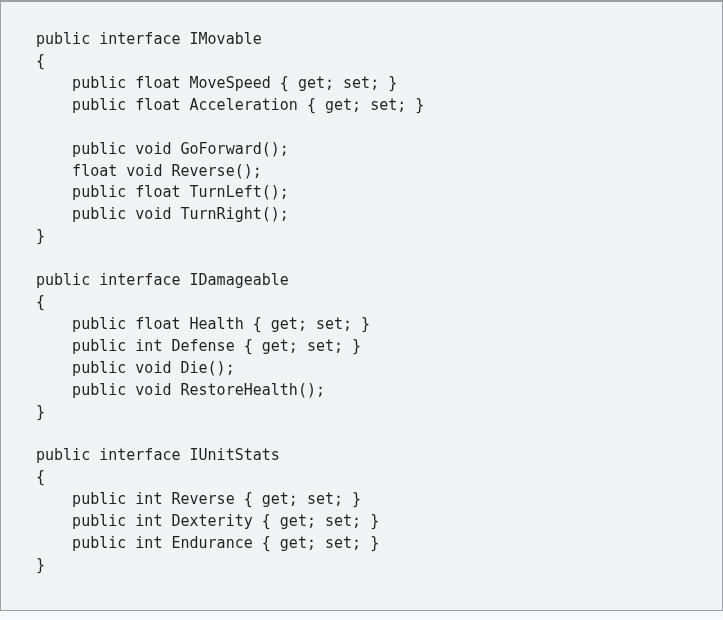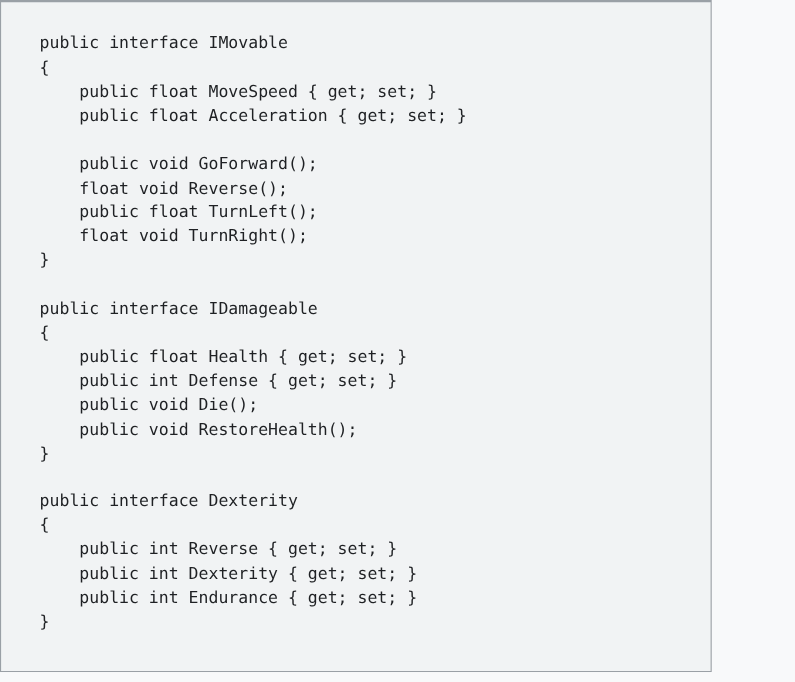--- a/index.html
+++ b/index.html
@@ -8,21 +8,21 @@
   }
   body {
     width: 723px;
     height: 620px;
     overflow: hidden;
     background: #f8f9fa;
     font-family: "DejaVu Sans Mono", "Liberation Mono", monospace;
   }
   .code-block {
     box-sizing: border-box;
-    width: 647px;
+    width: 723px;
     height: 611px;
     margin: 0;
     background: #f1f3f4;
     border: 1px solid #9aa0a6;
     border-top-width: 2px;
     padding: 27px 8px 0 35px;
     font-family: "DejaVu Sans Mono", "Liberation Mono", monospace;
     font-size: 15px;
     line-height: 21.92px;
     color: #1f2124;
@@ -39,30 +39,30 @@
 
 <div class="code-block" style="background: rgb(241, 243, 244); border-color: rgb(154, 160, 166); color: rgb(31, 33, 36);">
     <div class="code-line">public interface IMovable</div>
     <div class="code-line">{</div>
     <div class="code-line">    public float MoveSpeed { get; set; }</div>
     <div class="code-line">    public float Acceleration { get; set; }</div>
     <div class="code-line"></div>
     <div class="code-line">    public void GoForward();</div>
     <div class="code-line">    float void Reverse();</div>
     <div class="code-line">    public float TurnLeft();</div>
-    <div class="code-line">    float void TurnRight();</div>
+    <div class="code-line">    public void TurnRight();</div>
     <div class="code-line">}</div>
     <div class="code-line"></div>
     <div class="code-line">public interface IDamageable</div>
     <div class="code-line">{</div>
     <div class="code-line">    public float Health { get; set; }</div>
     <div class="code-line">    public int Defense { get; set; }</div>
     <div class="code-line">    public void Die();</div>
     <div class="code-line">    public void RestoreHealth();</div>
     <div class="code-line">}</div>
     <div class="code-line"></div>
-    <div class="code-line">public interface Dexterity</div>
+    <div class="code-line">public interface IUnitStats</div>
     <div class="code-line">{</div>
     <div class="code-line">    public int Reverse { get; set; }</div>
     <div class="code-line">    public int Dexterity { get; set; }</div>
     <div class="code-line">    public int Endurance { get; set; }</div>
     <div class="code-line">}</div>
   </div>
 
 </body></html>

